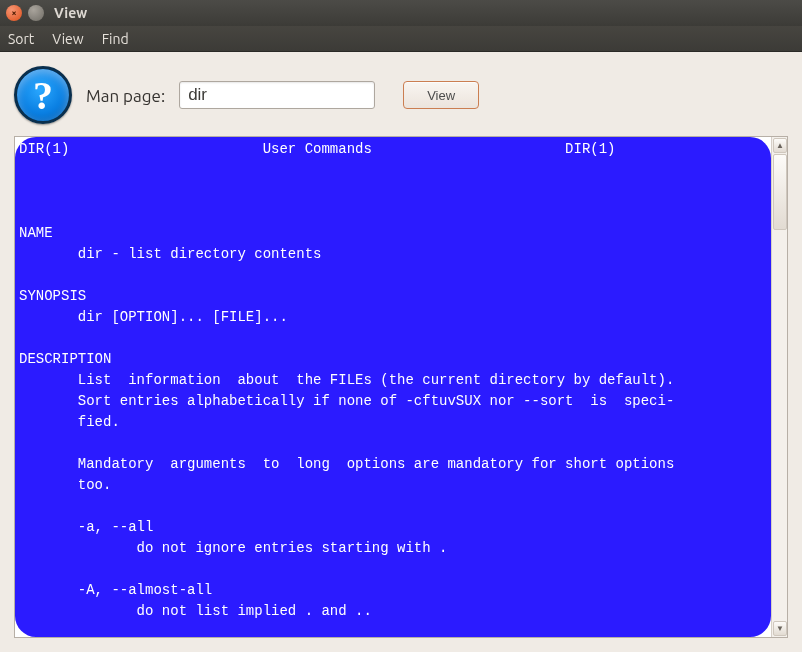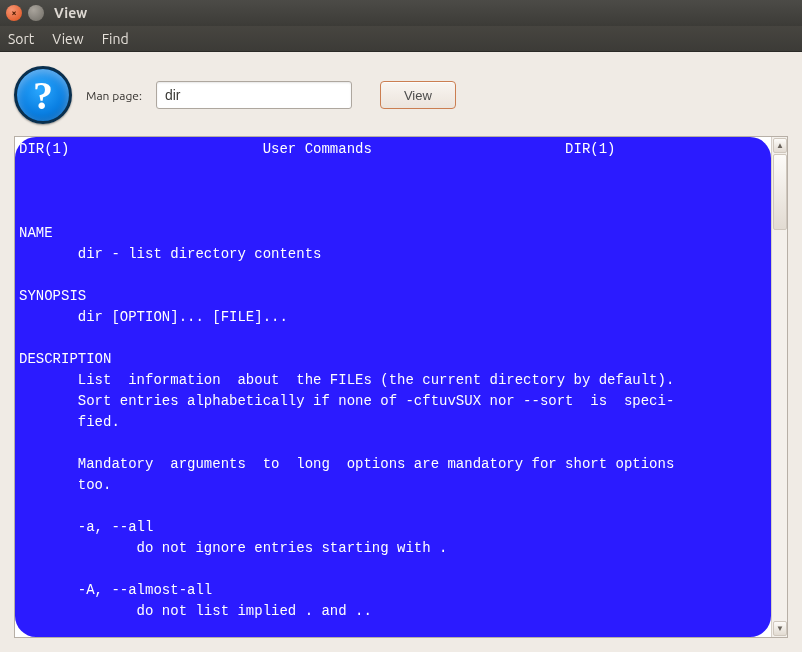--- a/index.html
+++ b/index.html
@@ -48,26 +48,26 @@
   }
   .app-icon {
     width: 58px; height: 58px;
     background: radial-gradient(circle at 45% 40%, #2aa8ff 0%, #0a7fe2 55%, #0557a5 100%);
     border-radius: 50%;
     border: 3px solid #0a2f4d;
     display: flex; align-items: center; justify-content: center;
     color: white; font-size: 40px; font-weight: bold; font-family: Georgia, serif;
     box-shadow: inset 0 4px 10px rgba(255,255,255,0.4), 0 1px 2px rgba(0,0,0,0.4);
   }
-  .label { color: #363330; font-size: 12px; }
+  .label { color: #363330; font-size: 17px; }
   .text-input {
     width: 196px; height: 28px;
     border: 1px solid #aea79f; border-radius: 3px;
     background: #fff; padding: 0 8px;
-    font-size: 14px; color: #3c3b37;
+    font-size: 17px; color: #3c3b37;
     box-shadow: inset 0 1px 2px rgba(0,0,0,0.1);
   }
   .view-btn {
     width: 76px; height: 28px;
     border: 1px solid #cb7e51;
     border-radius: 4px;
     background: linear-gradient(to bottom, #f9f5f1 0%, #ece4dc 100%);
     color: #4c4c4c; font-size: 13px;
     cursor: default;
     box-shadow: 0 1px 0 rgba(255,255,255,0.7) inset;

